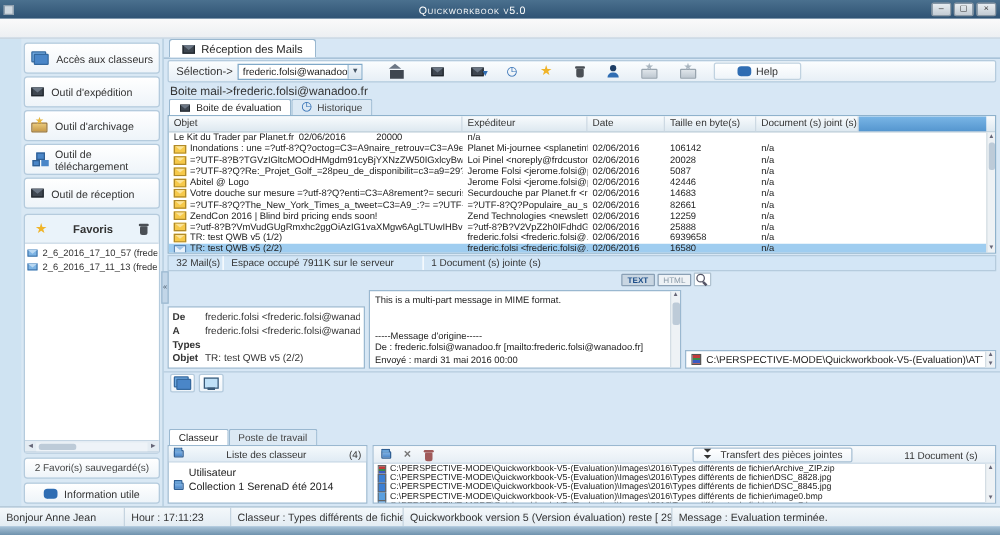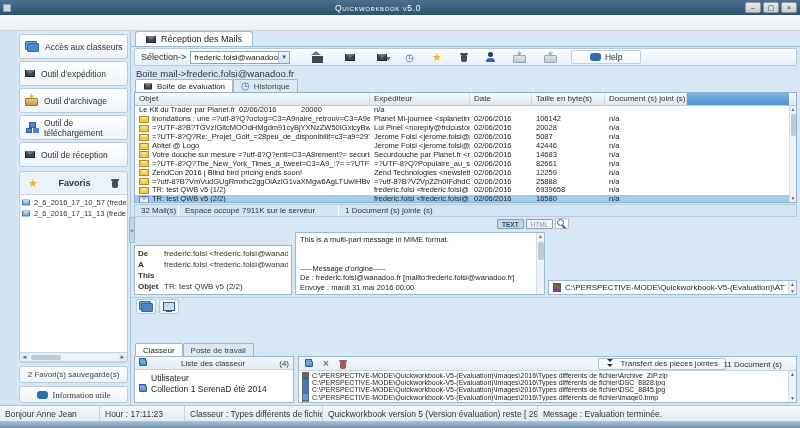--- a/index.html
+++ b/index.html
@@ -30,21 +30,21 @@
   .fav-panel{flex:1;display:flex;flex-direction:column;background:#eaf3fa;border:1px solid #b5cbdd;border-radius:3px;margin-top:2px;min-height:0;}
   .fav-head{height:22px;flex:none;display:flex;align-items:center;justify-content:space-between;padding:0 8px;}
   .fav-title{font-size:9px;font-weight:bold;color:#333;}
   .fav-list{flex:1;background:#fff;border-top:1px solid #c4d5e3;border-bottom:1px solid #c4d5e3;padding:2px 1px;overflow:hidden;}
   .fav-item{display:flex;align-items:center;gap:3px;height:11px;font-size:7.5px;color:#333;white-space:nowrap;overflow:hidden;}
   .hscroll{height:9px;flex:none;background:#e4ecf3;display:flex;align-items:center;border-bottom:1px solid #c4d5e3;}
   .hs-arrow{width:9px;font-size:6px;line-height:9px;text-align:center;color:#667;}
   .hs-track{flex:1;height:7px;background:#eef3f8;position:relative;}
   .hs-thumb{position:absolute;left:2px;top:1px;width:30px;height:5px;background:#bdcbd8;border-radius:2px;}
   .fav-saved{height:17px;flex:none;display:flex;align-items:center;justify-content:center;background:linear-gradient(#ffffff,#eef4f9);border:1px solid #b5cbdd;border-radius:3px;margin-top:3px;font-size:8px;color:#444;}
-  .info-btn{height:17px;flex:none;display:flex;align-items:center;justify-content:center;gap:5px;background:linear-gradient(#ffffff,#eef4f9);border:1px solid #b5cbdd;border-radius:3px;margin-top:3px;font-size:8.5px;color:#333;font-family:Liberation Serif, serif;}
+  .info-btn{height:17px;flex:none;display:flex;align-items:center;justify-content:center;gap:5px;background:linear-gradient(#ffffff,#eef4f9);border:1px solid #b5cbdd;border-radius:3px;margin-top:3px;font-size:8.5px;color:#333;}
 
   
   .main{flex:1;display:flex;flex-direction:column;min-width:0;background:#d7e7f5;}
   .tabstrip{height:16px;flex:none;display:flex;align-items:flex-end;padding-left:4px;border-bottom:1px solid #9ab8d0;}
   .mtab{display:flex;align-items:center;gap:5px;background:#fff;border:1px solid #9ab8d0;border-bottom:none;border-radius:3px 3px 0 0;height:15px;padding:0 10px;font-size:9px;color:#222;}
 
   .toolbar{height:18px;flex:none;display:flex;align-items:center;background:linear-gradient(#fbfdfe,#e7eff6);border:1px solid #b5cbdd;border-radius:2px;margin:1px 3px 0 3px;padding:0 6px;}
   .sel-label{font-size:9px;color:#333;margin-right:4px;}
   .dropdown{width:100px;height:13px;background:#fff;border:1px solid #7fa8c8;display:flex;align-items:center;font-size:8px;color:#222;padding-left:3px;}
   .dropdown .val{flex:1;white-space:nowrap;overflow:hidden;}
@@ -112,21 +112,21 @@
   .ws-content{flex:1;display:flex;gap:4px;padding:0 3px 2px 3px;min-height:0;}
   .cl-pane{width:160px;flex:none;background:#fff;border:1px solid #9ab8d0;display:flex;flex-direction:column;}
   .cl-head{height:13px;flex:none;display:flex;align-items:center;background:linear-gradient(#f4f9fc,#e0ebf4);border-bottom:1px solid #c4d5e3;padding:0 4px;font-size:8px;color:#333;}
   .cl-head .t{flex:1;text-align:center;}
   .cl-list{flex:1;overflow:hidden;padding-top:2px;}
   .cl-item{height:11.5px;display:flex;align-items:center;gap:4px;padding-left:4px;font-size:8.5px;color:#222;white-space:nowrap;overflow:hidden;}
   .cl-item.selected{background:#a9d2f1;}
   .cl-item[data-icon="none"] .fold{visibility:hidden;}
   .files-pane{flex:1;background:#fff;border:1px solid #9ab8d0;display:flex;flex-direction:column;min-width:0;position:relative;}
   .fp-toolbar{height:14px;flex:none;display:flex;align-items:center;gap:10px;background:linear-gradient(#f7fafc,#e6eef5);border-bottom:1px solid #c4d5e3;padding:0 6px;}
-  .transfer-btn{margin-left:auto;margin-right:64px;display:flex;align-items:center;gap:5px;height:12px;background:linear-gradient(#fff,#eef4f9);border:1px solid #a8c0d4;border-radius:2px;padding:0 7px;font-size:8px;color:#333;}
+  .transfer-btn{margin-left:auto;margin-right:108px;display:flex;align-items:center;gap:5px;height:12px;background:linear-gradient(#fff,#eef4f9);border:1px solid #a8c0d4;border-radius:2px;padding:0 7px;font-size:8px;color:#333;}
   .doc-count{position:absolute;right:14px;top:3px;font-size:8px;color:#333;}
   .file-list{flex:1;overflow:hidden;padding:1px 10px 0 3px;}
   .file-row{height:7.2px;display:flex;align-items:center;gap:3px;font-size:7px;line-height:7px;color:#222;white-space:nowrap;overflow:hidden;}
   .files-pane .vscroll2{position:absolute;top:14px;right:0;bottom:0;width:8px;background:#eef2f5;border-left:1px solid #d4dde4;display:flex;flex-direction:column;align-items:center;justify-content:space-between;}
 
   
   .statusbar{height:16px;flex:none;background:linear-gradient(#f4f8fb,#e3ecf3);border-top:1px solid #b0c4d4;display:flex;align-items:center;font-size:8.5px;color:#333;text-align:center;}
   .st-seg{height:100%;display:flex;align-items:center;padding:0 5px;border-right:1px solid #c5d4e0;white-space:nowrap;overflow:hidden;flex:none;}
   .st-1{width:100px;}.st-2{width:85px;}.st-3{width:138px;}.st-4{width:215px;}.st-5{flex:1;border-right:none;}
   .bottomstrip{height:7px;flex:none;background:linear-gradient(#aac4d9,#6f92ad);}
@@ -477,21 +477,21 @@
 
       <div class="fld">
           <span class="k">De</span>
           <span class="v">frederic.folsi &lt;frederic.folsi@wanadoo.fr&gt;</span>
         </div>
           <div class="fld">
           <span class="k">A</span>
           <span class="v">frederic.folsi &lt;frederic.folsi@wanadoo.fr&gt;</span>
         </div>
           <div class="fld">
-          <span class="k">This</span>
+          <span class="k">Types</span>
           <span class="v"></span>
         </div>
           <div class="fld">
           <span class="k">Objet</span>
           <span class="v">TR: test QWB v5 (2/2)</span>
         </div>
         </div>
       <div class="pane p-body"><span>This is a multi-part message in MIME format.
 
 

